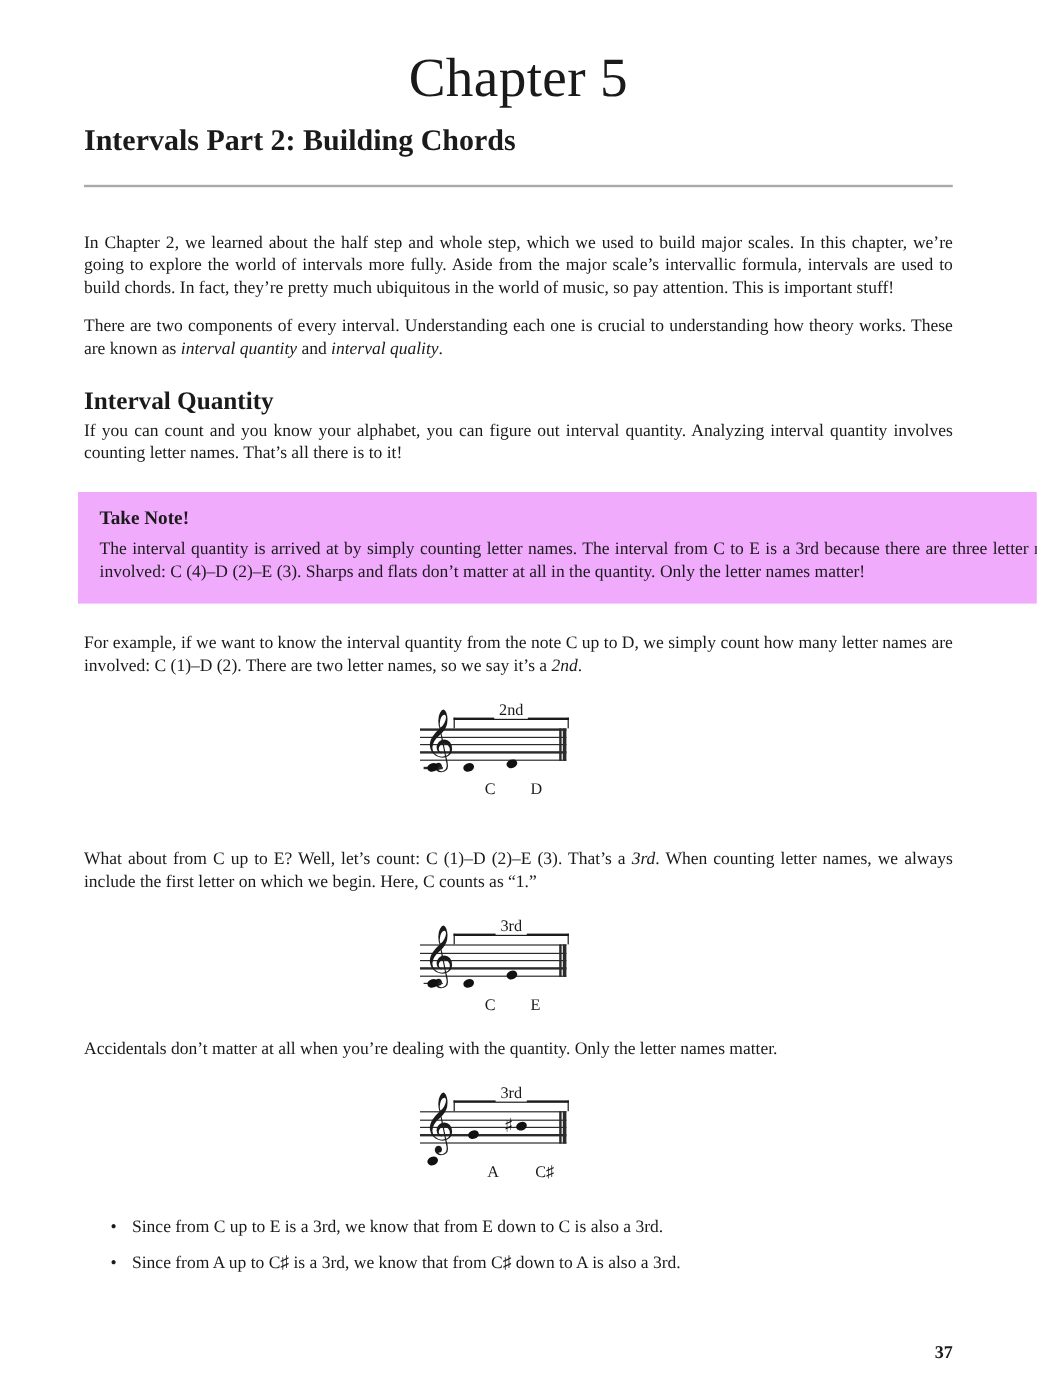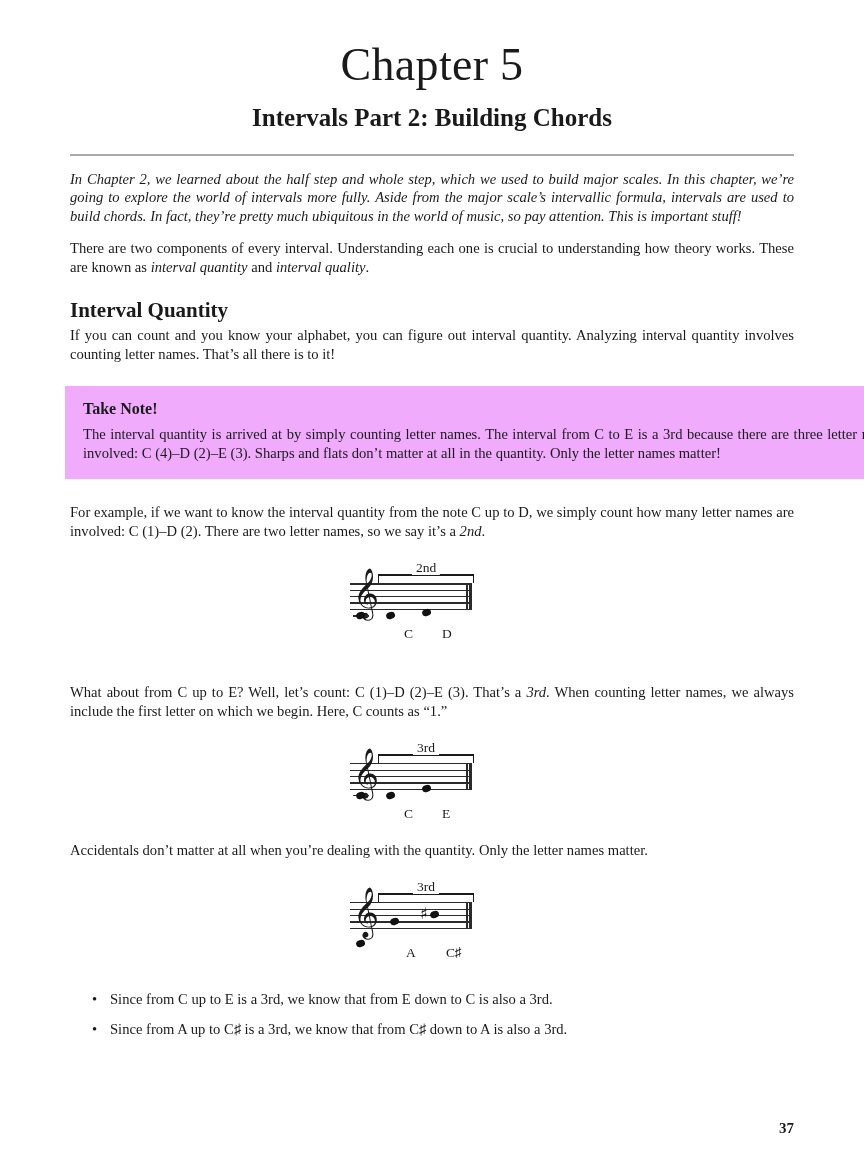--- a/index.html
+++ b/index.html
@@ -32,42 +32,42 @@
   .chapter-title {
     text-align: center;
     font-size: 46px;
     font-weight: normal;
     letter-spacing: 0.3px;
     margin: 0;
     padding-top: 42px;
     line-height: 1.0;
   }
   .chapter-subtitle {
-    text-align: center;
+    text-align: left;
     font-size: 25px;
     font-weight: bold;
     margin: 0;
     padding-top: 16px;
     line-height: 1.1;
   }
   .title-rule {
     margin-top: 22px;
     height: 2px;
     background: #a9a9a9;
     width: 100%;
   }
 
   
   p.body {
     font-size: 14.6px;
     line-height: 1.30;
     text-align: justify;
     margin: 0 0 13px 0;
   }
-  p.body.first { margin-top: 14px; font-style: italic; }
+  p.body.first { margin-top: 38px; }
   .it { font-style: italic; }
 
   h2.section {
     font-size: 21px;
     font-weight: bold;
     margin: 22px 0 4px 0;
     line-height: 1.1;
   }
 
   

